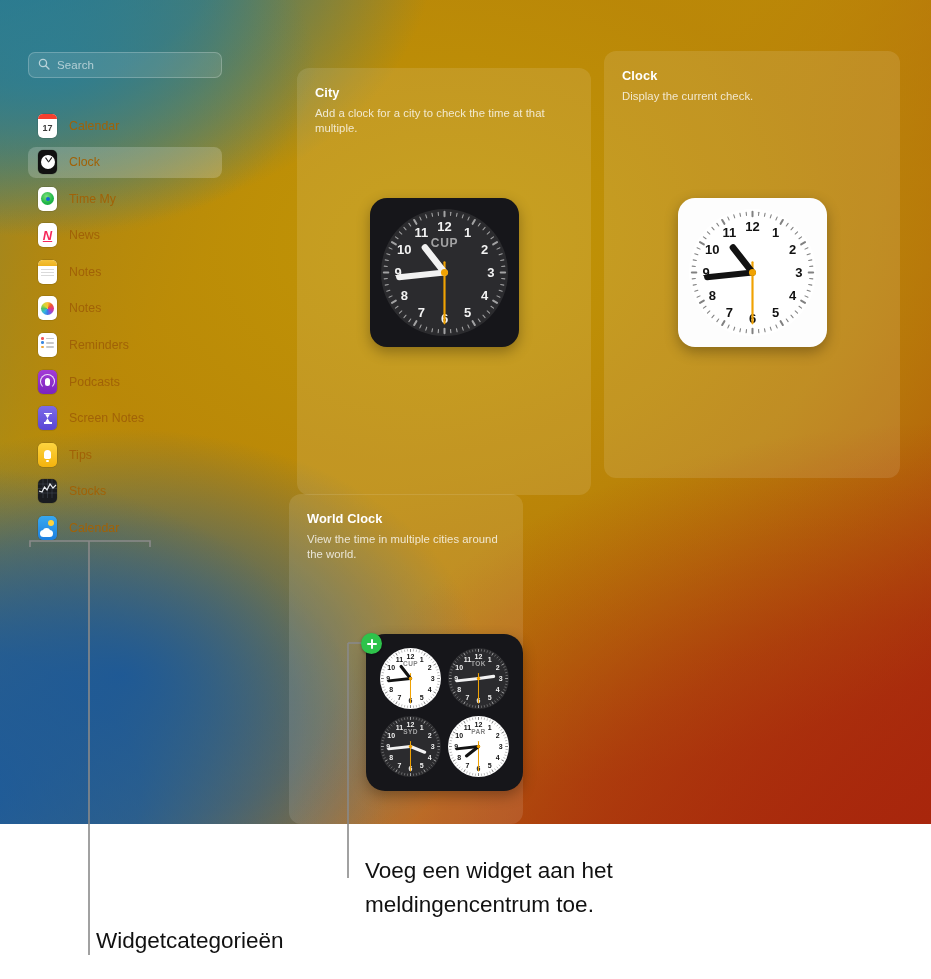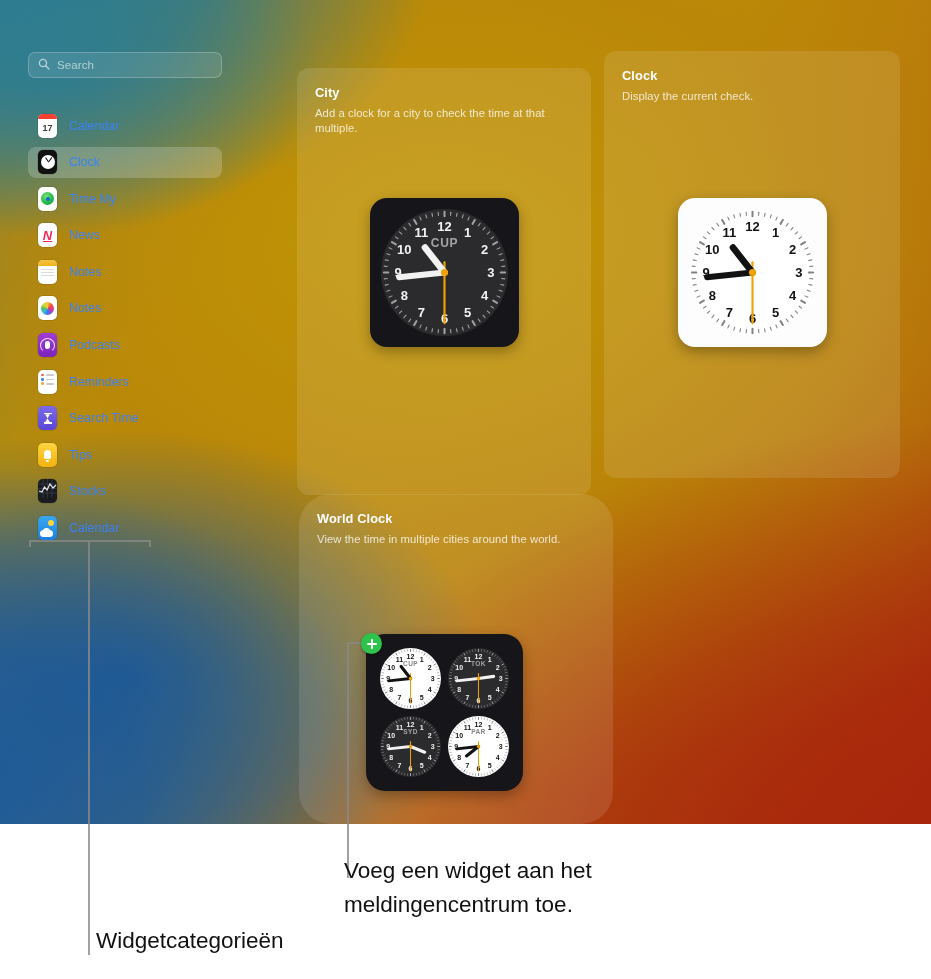--- a/index.html
+++ b/index.html
@@ -48,21 +48,21 @@
 
   .navlist{position:absolute;left:28px;top:110px;width:194px;}
   .navitem{
     position:relative;height:31px;border-radius:8px;
     display:flex;align-items:center;padding-left:10px;box-sizing:border-box;
     margin-bottom:5.6px;
   }
   .navitem.sel{background:rgba(255,255,255,.20);}
   .navitem .ico{width:19px;height:24px;border-radius:5px;flex:0 0 auto;
     position:relative;overflow:hidden;box-shadow:0 0 0 .5px rgba(0,0,0,.18);text-decoration:underline;}
-  .navitem .lbl{margin-left:12px;font-size:12.3px;color:#3b82f6;letter-spacing:.05px;white-space:nowrap;}
+  .navitem .lbl{margin-left:12px;font-size:12.3px;color:#a16207;letter-spacing:.05px;white-space:nowrap;}
 
   
   .ic-cal{background:#fff;}
   .ic-cal .top{position:absolute;left:0;top:0;right:0;height:5.5px;background:#f4402f;}
   .ic-cal .d{position:absolute;left:0;right:0;top:5px;bottom:0;display:flex;align-items:center;
      justify-content:center;font-size:9px;font-weight:700;color:#3a3a3a;line-height:1;}
   .ic-clock{background:#111;display:flex;align-items:center;justify-content:center;}
   .ic-clock .f{width:14px;height:14px;border-radius:50%;background:#fff;position:relative;}
   .ic-clock .f:before,.ic-clock .f:after{content:"";position:absolute;background:#111;
      left:50%;top:50%;transform-origin:0 0;}
@@ -107,21 +107,21 @@
   .ic-wea .cl2{position:absolute;left:4.5px;bottom:6px;width:7px;height:6px;border-radius:50%;background:#fff;}
 
   
   .card{position:absolute;border-radius:12px;background:rgba(255,255,255,.11);}
   .card .ct{position:absolute;left:18px;top:17px;font-size:12.8px;font-weight:700;color:#fff;letter-spacing:.1px;}
   .card .cd{position:absolute;left:18px;top:38px;right:20px;font-size:11.3px;line-height:15px;
     color:rgba(255,255,255,.78);letter-spacing:.05px;}
 
   #card-city{left:297px;top:60px;width:294px;height:427px;margin-top:8px;}
   #card-clock{left:604px;top:51px;width:296px;height:427px;}
-  #card-world{left:299px;top:494px;width:314px;height:330px;border-radius:32px;}
+  #card-world{left:289px;top:494px;width:234px;height:330px;}
 
   
   .wdg{position:absolute;border-radius:17px;}
   .wdg.dark{background:#16161a;}
   .wdg.light{background:#fdfdfd;}
   .shadow{box-shadow:0 5px 14px rgba(0,0,0,.30);}
 
   #wdg-city{left:370px;top:198px;width:149px;height:149px;}
   #wdg-clk {left:678px;top:198px;width:149px;height:149px;}
   #wdg-world{left:366px;top:634px;width:157px;height:157px;border-radius:19px;}
@@ -131,21 +131,21 @@
     background:#2ec34b;box-shadow:0 1px 3px rgba(0,0,0,.35);
     display:flex;align-items:center;justify-content:center;z-index:6;
   }
   .plusbadge:before,.plusbadge:after{content:"";position:absolute;background:#fff;border-radius:1px;}
   .plusbadge:before{width:10px;height:2px;}
   .plusbadge:after{width:2px;height:10px;}
 
   
   .callout{position:absolute;stroke:#8a8a8a;fill:none;stroke-width:1.6;}
   .calloutText{position:absolute;font-size:22.5px;line-height:34px;color:#111;letter-spacing:0;}
-  #ct-widget{left:344px;top:854px;width:420px;}
+  #ct-widget{left:365px;top:854px;width:420px;}
   #ct-cats{left:96px;top:924px;width:400px;}
 </style>
 </head>
 <body>
 
 <div id="shot">
   <div class="bg"></div>
   <div class="bg2"></div>
 
   <div class="sidebar">
@@ -193,44 +193,44 @@
           </span>
           <span class="lbl">Notes</span>
         </div>
         <div class="navitem">
           <span class="ico ic-photos">
             <span class="w"></span>
           </span>
           <span class="lbl">Notes</span>
         </div>
         <div class="navitem">
-          <span class="ico ic-pod">
-            <span class="ring"></span>
-            <span class="m"></span>
-          </span>
-          <span class="lbl">Podcasts</span>
-        </div>
-        <div class="navitem">
           <span class="ico ic-rem">
             <span class="dot" style="top:4px;background:#f05a5a"></span>
             <span class="bar" style="top:4.6px"></span>
             <span class="dot" style="top:8.4px;background:#3f8ae0"></span>
             <span class="bar" style="top:9px"></span>
             <span class="dot" style="top:12.8px;background:#f0a83a"></span>
             <span class="bar" style="top:13.4px"></span>
           </span>
           <span class="lbl">Reminders</span>
         </div>
         <div class="navitem">
+          <span class="ico ic-pod">
+            <span class="ring"></span>
+            <span class="m"></span>
+          </span>
+          <span class="lbl">Podcasts</span>
+        </div>
+        <div class="navitem">
           <span class="ico ic-st">
             <span class="h">
               <span></span>
             </span>
           </span>
-          <span class="lbl">Search Time</span>
+          <span class="lbl">Screen Notes</span>
         </div>
         <div class="navitem">
           <span class="ico ic-tips">
             <span class="b"></span>
           </span>
           <span class="lbl">Tips</span>
         </div>
         <div class="navitem">
           <span class="ico ic-stk">
             <svg width="19" height="19" viewBox="0 0 19 19">

